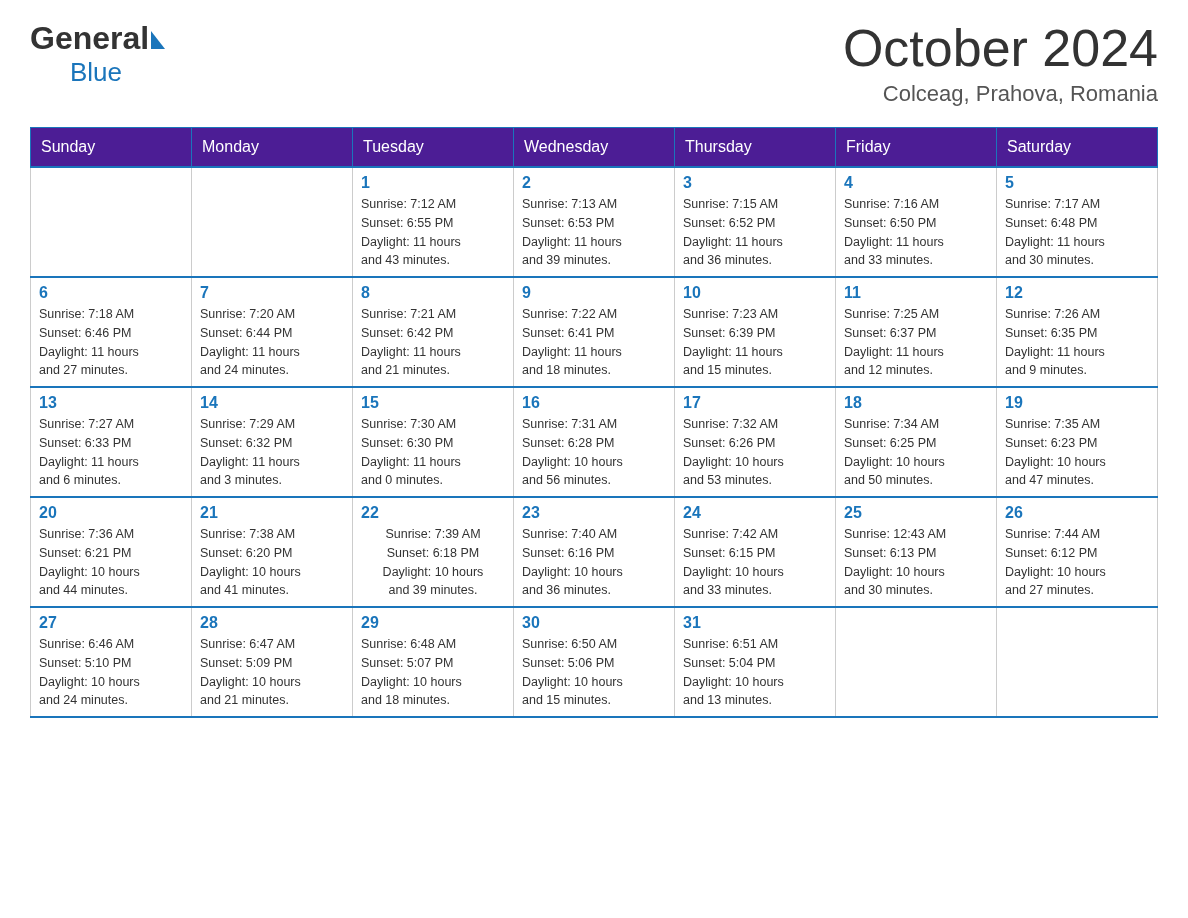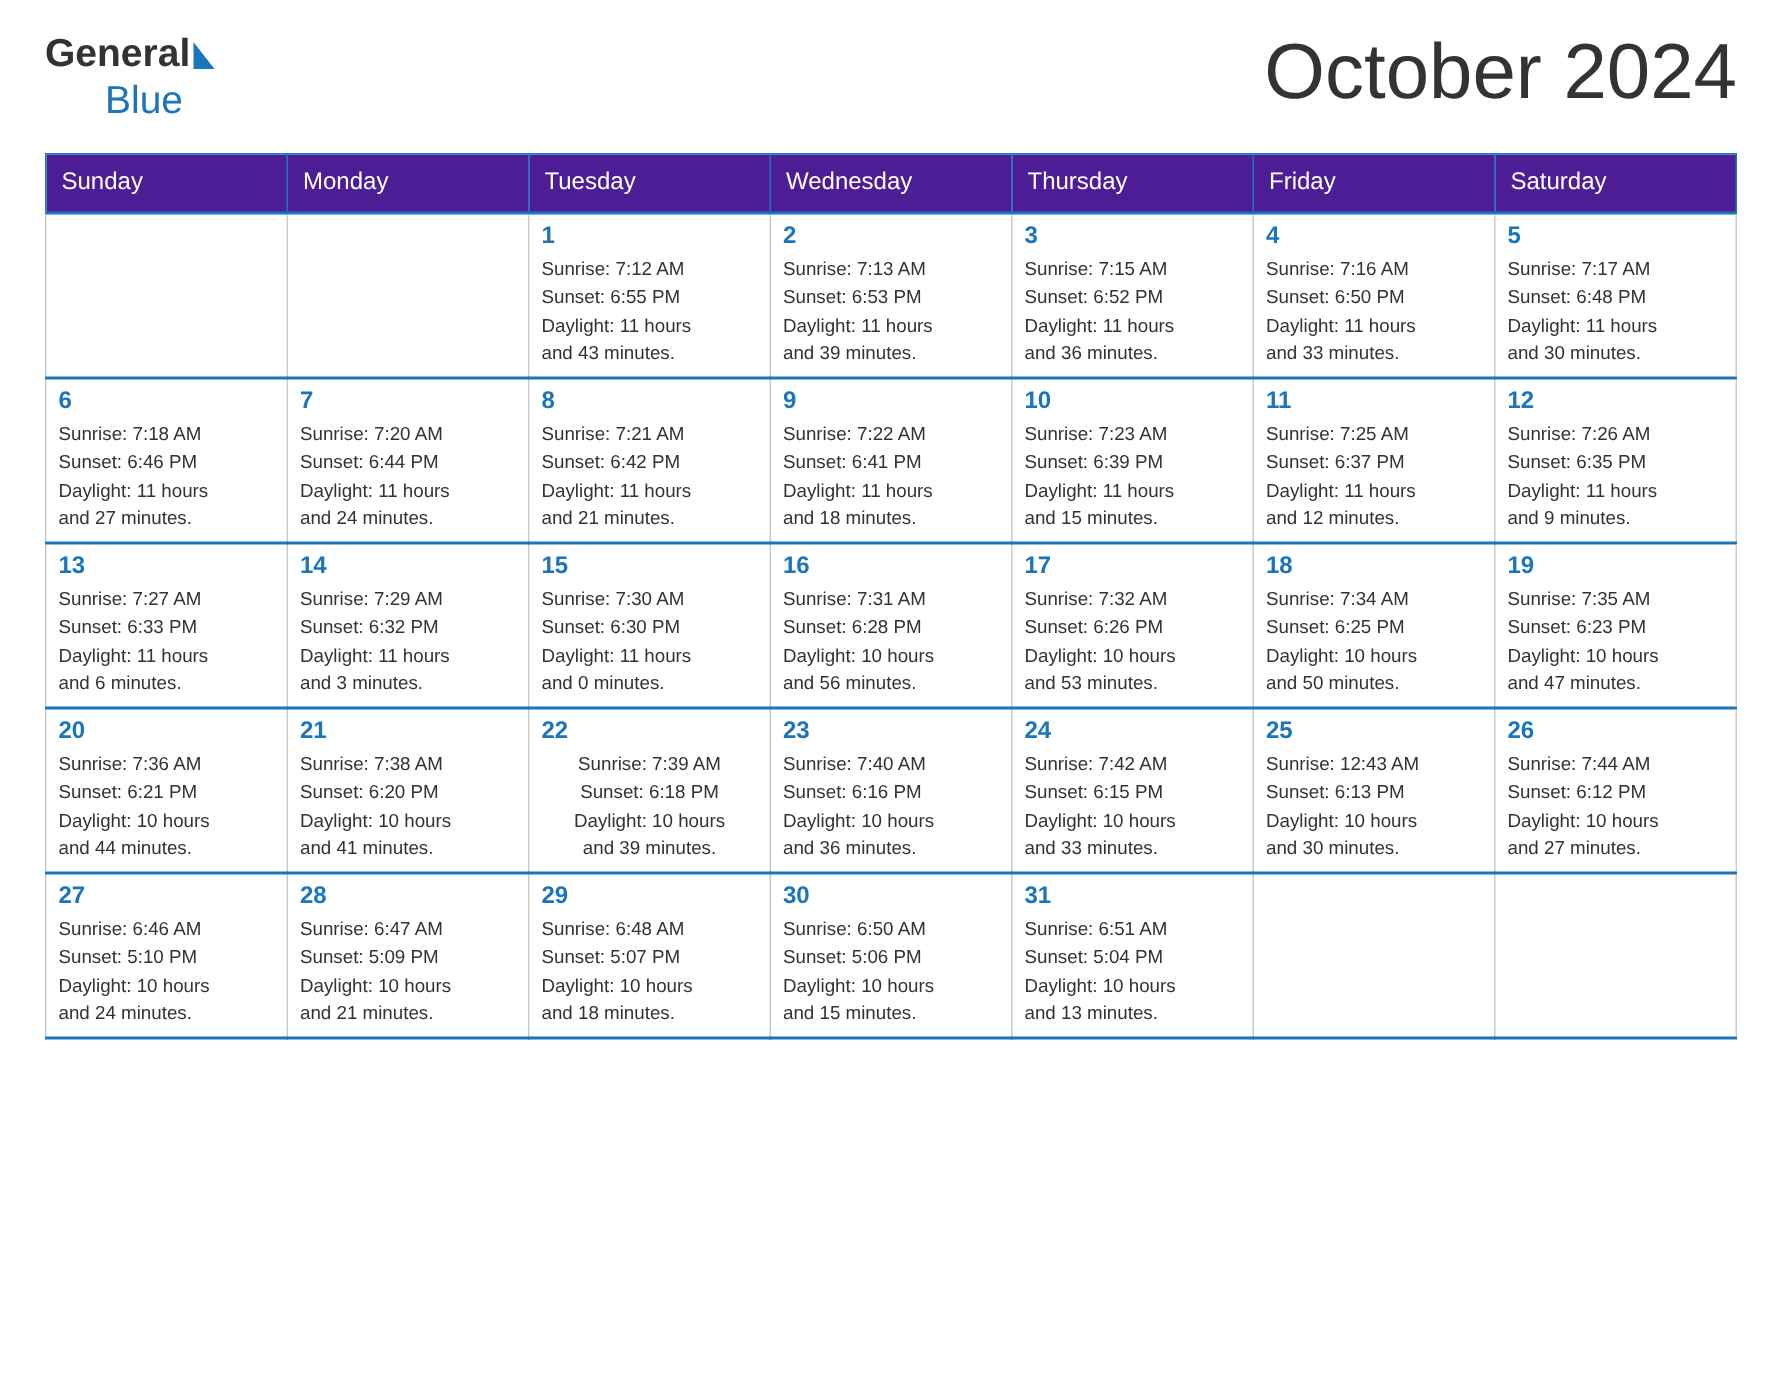--- a/index.html
+++ b/index.html
@@ -72,21 +72,21 @@
       color: #333;
       line-height: 1.5;
     }
     .calendar tr {
       border-bottom: 2px solid #1a75bb;
     }
     .empty-cell {
       background: #fff;
     }
     .logo-text-general {
-      font-size: 26px;
+      font-size: 32px;
       font-weight: bold;
       color: #333;
     }
     .logo-arrow {
       display: inline-block;
       width: 0;
       height: 0;
       border-style: solid;
       border-width: 18px 0 0 14px;
       border-color: transparent transparent transparent #1a75bb;
@@ -110,20 +110,21 @@
 <div class="header">
   <div class="logo">
     <div class="logo-row1">
       <span class="logo-text-general">General</span>
       <span class="logo-arrow"></span>
     </div>
     <div class="logo-row2">Blue</div>
   </div>
   <div class="title-section">
     <h1>October 2024</h1>
+    <h2>Colceag, Prahova, Romania</h2>
   </div>
 </div>
 
 <table class="calendar">
   <thead>
     <tr>
     <th>Sunday</th>
         <th>Monday</th>
         <th>Tuesday</th>
         <th>Wednesday</th>

